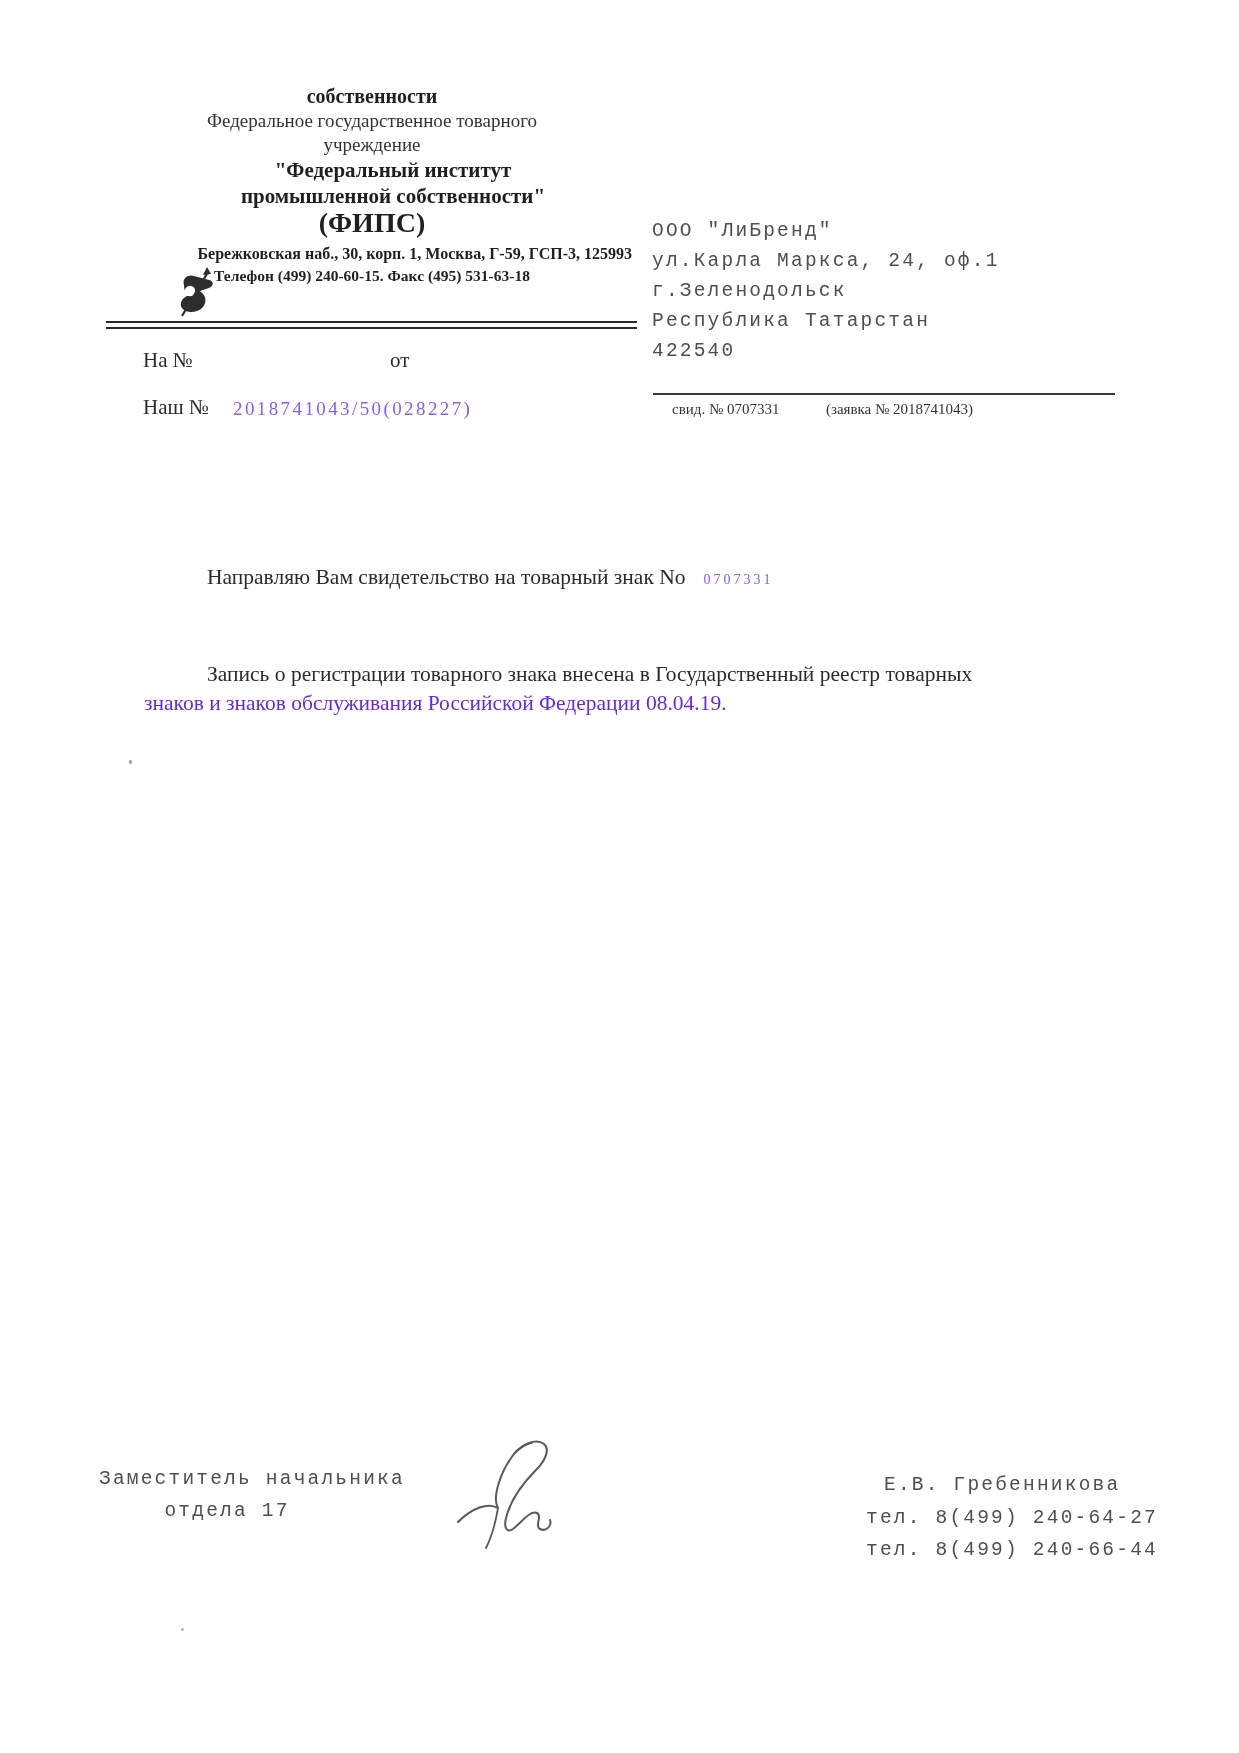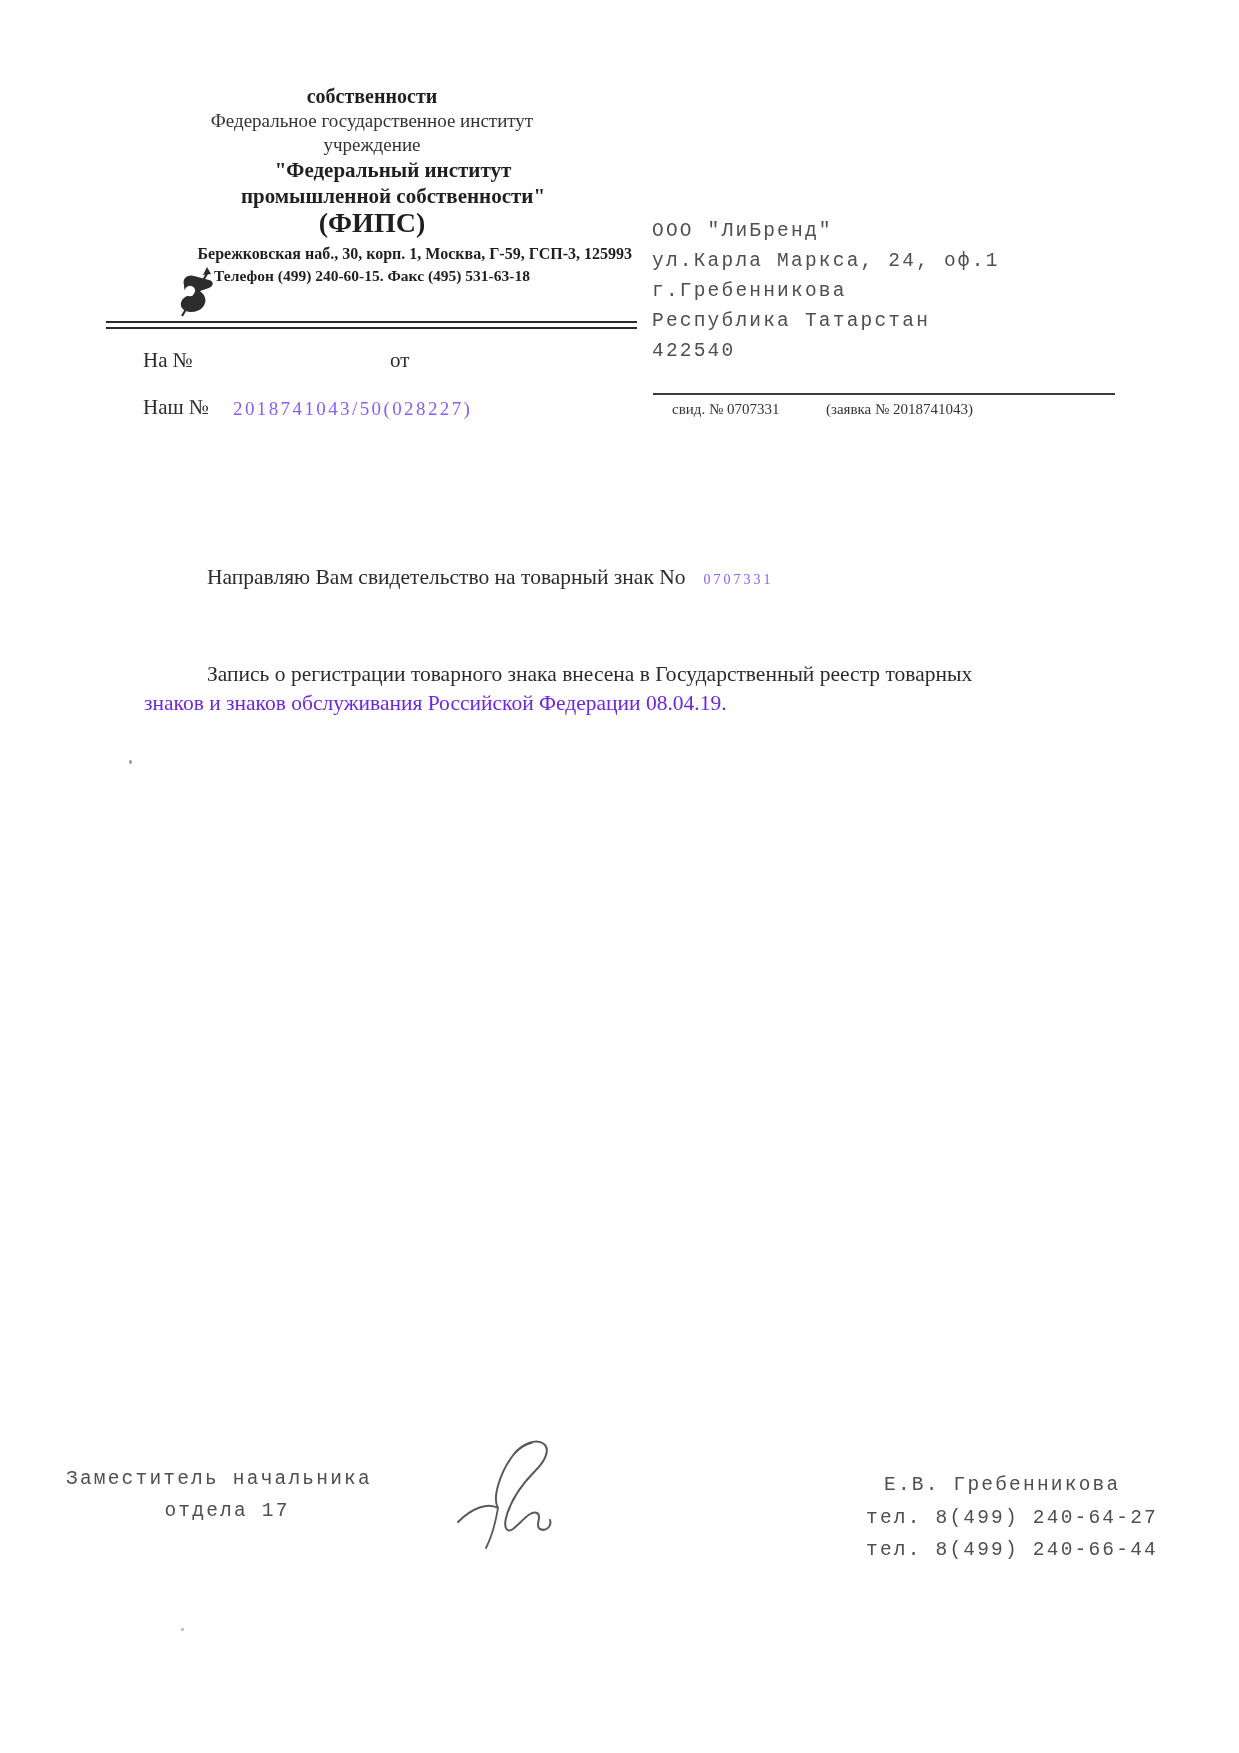--- a/index.html
+++ b/index.html
@@ -49,21 +49,21 @@
   }
   .cert-row{position:absolute;top:401px;font-size:15px;color:#333;white-space:nowrap;}
   .cert-a{left:672px;}
   .cert-b{left:826px;}
   
   .body-line1{position:absolute;left:207px;top:565px;font-size:21.5px;color:#2b2b2b;white-space:nowrap;}
   .body-line1 .mono{font-size:14px;letter-spacing:3px;margin-left:18px;text-align:right;}
   .para-l1{position:absolute;left:207px;top:662px;font-size:21.5px;color:#2b2b2b;white-space:nowrap;}
   .para-l2{position:absolute;left:144px;top:691px;font-size:21.5px;color:#6d28d9;white-space:nowrap;}
   
-  .sig-title1{position:absolute;left:66px;top:1468px;}
+  .sig-title1{position:absolute;left:99px;top:1468px;}
   .sig-title2{position:absolute;left:82px;top:1500px;width:290px;text-align:center;}
   .sig-name{position:absolute;left:884px;top:1474px;}
   .sig-phone1{position:absolute;left:866px;top:1507px;}
   .sig-phone2{position:absolute;left:866px;top:1539px;}
   .mono-lg{
     font-family:"Liberation Mono","DejaVu Sans Mono",monospace;
     font-size:19.5px;letter-spacing:2.2px;color:#4f4f4f;white-space:nowrap;
   }
   .signature-svg{position:absolute;left:452px;top:1436px;width:122px;height:120px;}
   
@@ -71,21 +71,21 @@
   .speck1{left:129px;top:760px;width:3px;height:4px;}
   .speck2{left:181px;top:1628px;width:3px;height:3px;background:#b5b5b5;}
 </style>
 </head>
 <body>
 
 <div class="page">
 
   <div class="letterhead">
     <div class="lh-bold">собственности</div>
-    <div class="lh-reg">Федеральное государственное институт</div>
+    <div class="lh-reg">Федеральное государственное товарного</div>
     <div class="lh-reg">учреждение</div>
     <div class="inst-wrap">
       <svg class="logo" viewBox="0 0 42 54" aria-hidden="true">
         <path d="M10 20 C8 13 14 9 20 11 L35 15 C40 16 40 21 35 23 L26 26 L27 27 C32 31 33 37 29 42 C24 48 12 49 8 43 C5 39 8 33 13 31 L16 30 C11 28 10 24 10 20 Z" fill="#2d2d2d"></path>
         <circle cx="16" cy="26" r="5.2" fill="#ffffff"></circle>
         <line x1="8" y1="51" x2="34" y2="7" stroke="#2d2d2d" stroke-width="2.2"></line>
         <polygon points="33,2 29,10 37,9" fill="#2d2d2d"></polygon>
       </svg>
       <div class="lh-inst">"Федеральный институт</div>
       <div class="lh-inst">промышленной собственности"</div>
@@ -98,21 +98,21 @@
   <div class="double-rule"></div>
 
   <span class="serif-md na-label">На №</span>
   <span class="serif-md ot-label">от</span>
   <span class="serif-md nash-label">Наш №</span>
   <span class="mono nash-value">2018741043/50(028227)</span>
 
   <div class="recipient">
     <div>ООО "ЛиБренд"</div>
     <div>ул.Карла Маркса, 24, оф.1</div>
-    <div>г.Гребенникова</div>
+    <div>г.Зеленодольск</div>
     <div>Республика Татарстан</div>
     <div>422540</div>
   </div>
 
   <div class="cert-rule"></div>
   <span class="cert-row cert-a">свид. № 0707331</span>
   <span class="cert-row cert-b">(заявка № 2018741043)</span>
 
   <div class="body-line1">
     <span>Направляю Вам свидетельство на товарный знак No</span><span class="mono">0707331</span>

